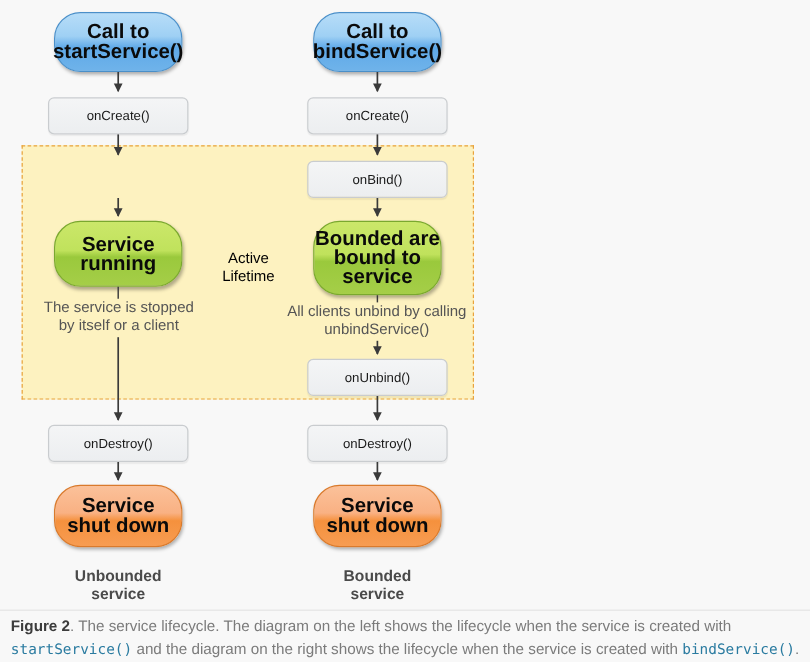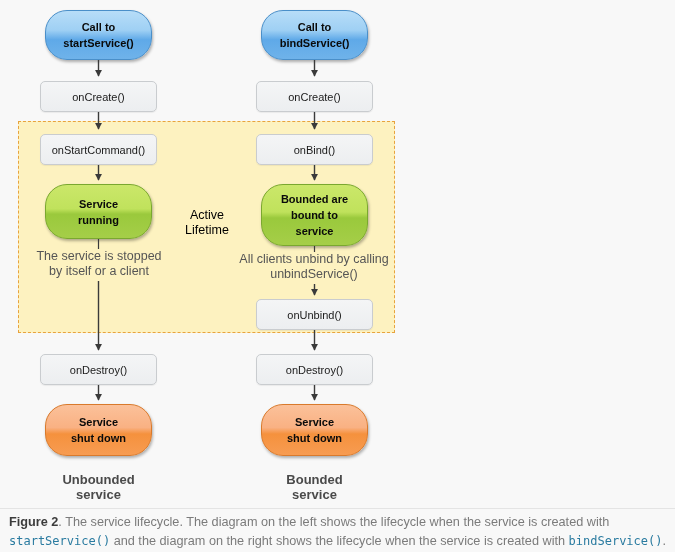--- a/index.html
+++ b/index.html
@@ -61,21 +61,21 @@
     border-radius: 5px;
     font-size: 11px;
     color: #1a1a1a;
     box-shadow: 0 1px 1px rgba(0,0,0,0.06);
   }
 
   
   .capsule {
     border-radius: 22px;
     font-weight: bold;
-    font-size: 11px;
+    font-size: 17px;
     line-height: 16px;
     color: #0a0a0a;
     box-shadow: 1px 2px 3px rgba(0,0,0,0.30);
   }
   .capsule.blue {
     background: linear-gradient(to bottom, #b7ddf8 0%, #9fd0f4 40%, #5fa9e8 60%, #6fb3ea 100%);
     border: 1px solid #4a8fc9;
   }
   .capsule.green {
     background: linear-gradient(to bottom, #cbe76a 0%, #c0e25c 45%, #9ac93c 55%, #a5ce48 100%);
@@ -154,23 +154,20 @@
     <div>
       <div>Call to</div>
       <div>startService()</div>
     </div>
   </div>
 
   <div class="node method-box" style="left:40px; top:81px; width:117px; height:31px;">
     <span>onCreate()</span>
   </div>
 
-  <div class="node method-box" style="left:40px; top:134px; width:117px; height:31px;">
-    <span>onStartCommand()</span>
-  </div>
 
   <div class="node capsule green" style="left:45px; top:184px; width:107px; height:55px;">
     <div>
       <div>Service</div>
       <div>running</div>
     </div>
   </div>
 
   <div class="annot" style="left:18px; top:249px; width:162px;">
     <div>The service is stopped</div>

